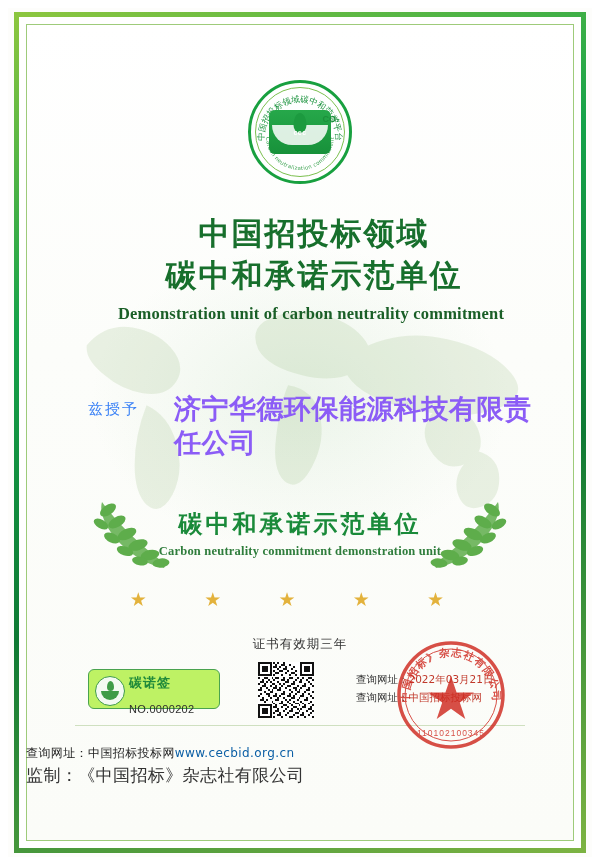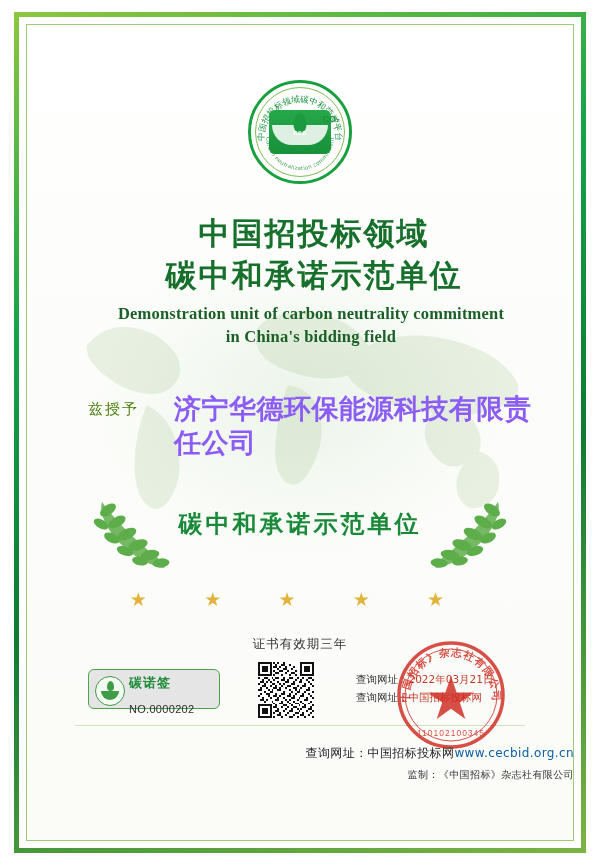--- a/index.html
+++ b/index.html
@@ -214,21 +214,21 @@
     left: 62px;
     right: 40px;
     top: 368px;
   }
   .award-prefix {
     position: absolute;
     left: 0;
     top: 8px;
     font-family: "DejaVu Sans", sans-serif;
     font-size: 15px;
-    color: #4d7c0f;
+    color: #3b82f6;
     letter-spacing: 2px;
   }
   .award-name {
     margin-left: 86px;
     font-family: "DejaVu Sans", sans-serif;
     font-size: 27px;
     font-weight: bold;
     color: #8b5cf6;
     line-height: 34px;
     letter-spacing: .5px;
@@ -299,21 +299,21 @@
 
   
   .badge {
     position: absolute;
     left: 62px;
     top: 645px;
     width: 132px;
     height: 40px;
     border: 1.5px solid #4aa34f;
     border-radius: 6px;
-    background: #e5e5e5;
+    background: #bef264;
     box-sizing: border-box;
   }
   .badge-icon {
     position: absolute;
     left: 6px;
     top: 6px;
     width: 28px;
     height: 28px;
     border-radius: 50%;
     border: 1.5px solid #3f9c46;
@@ -384,31 +384,31 @@
     width: 118px;
     height: 118px;
     opacity: .82;
   }
 
   
   .footer {
     position: absolute;
     left: 0; right: 0;
     top: 718px;
-    text-align: right;
+    text-align: left;
     font-family: "DejaVu Sans", sans-serif;
     font-size: 12px;
     color: #222222;
     line-height: 22px;
     letter-spacing: .4px;
   }
   .footer .url { color: #0b5fa5; }
   .footer .line2 {
     display: block;
-    font-size: 10px;
+    font-size: 17px;
     color: #333333;
   }
 </style>
 </head>
 <body>
 
 <div class="page">
   <div class="paper"></div>
 
   <div class="frame-outer"></div>
@@ -453,21 +453,20 @@
       <div class="logo-co2">CO₂</div>
     </div>
 
     <div class="title-cn">
       <span>中国招投标领域</span>
       <span class="l2">碳中和承诺示范单位</span>
     </div>
 
     <div class="title-en">
       <div>Demonstration unit of carbon neutrality commitment</div>
-      <div>in China's bidding field</div>
     </div>
 
     <div class="award-row">
       <div class="award-prefix">兹授予</div>
       <div class="award-name">济宁华德环保能源科技有限责任公司</div>
     </div>
 
     <div class="honor-wrap">
       <svg class="laurel left" viewBox="0 0 86 80">
         <g fill="#5ead4b">
@@ -493,20 +492,21 @@
           <ellipse cx="50" cy="51" rx="10" ry="5.2" transform="rotate(-18 50 51)"></ellipse>
           <ellipse cx="62" cy="61" rx="9.5" ry="5" transform="rotate(-12 62 61)"></ellipse>
           <ellipse cx="73" cy="69" rx="8.5" ry="4.6" transform="rotate(-6 73 69)"></ellipse>
           <ellipse cx="13" cy="30" rx="8" ry="4.4" transform="rotate(30 13 30)"></ellipse>
           <ellipse cx="24" cy="44" rx="8.5" ry="4.6" transform="rotate(25 24 44)"></ellipse>
           <ellipse cx="37" cy="57" rx="8.5" ry="4.6" transform="rotate(18 37 57)"></ellipse>
           <ellipse cx="52" cy="67" rx="8" ry="4.4" transform="rotate(10 52 67)"></ellipse>
         </g>
       </svg>
       <div class="honor-cn">碳中和承诺示范单位</div>
+      <div class="honor-en">Carbon neutrality commitment demonstration unit</div>
     </div>
 
     <div class="stars">★ ★ ★ ★ ★</div>
 
     <div class="validity">证书有效期三年</div>
 
     <div class="badge">
       <div class="badge-icon">
         <div class="badge-icon-leaf"></div>
       </div>

